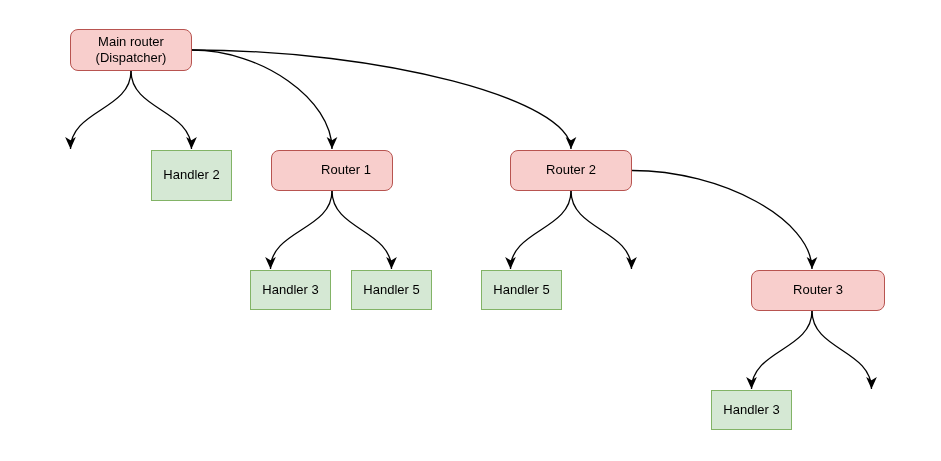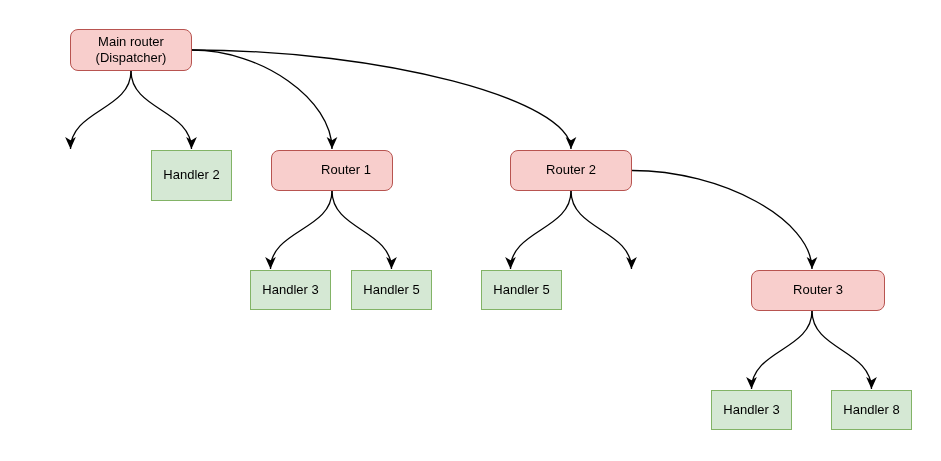--- a/index.html
+++ b/index.html
@@ -93,17 +93,14 @@
   </div>
   <div class="node handler" style="left: 470px; top: 270px; width: 81px; height: 40px; margin-left: 11px;">
     <span class="label">Handler 5</span>
   </div>
   <div class="node router" style="left: 751px; top: 270px; width: 134px; height: 41px;">
     <span class="label">Router 3</span>
   </div>
   <div class="node handler" style="left: 711px; top: 390px; width: 81px; height: 40px;">
     <span class="label">Handler 3</span>
   </div>
-  <div class="node handler" style="left: 831px; top: 390px; width: 81px; height: 40px;">
-    <span class="label">Handler 8</span>
-  </div>
 
 </div>
 
 </body></html>

